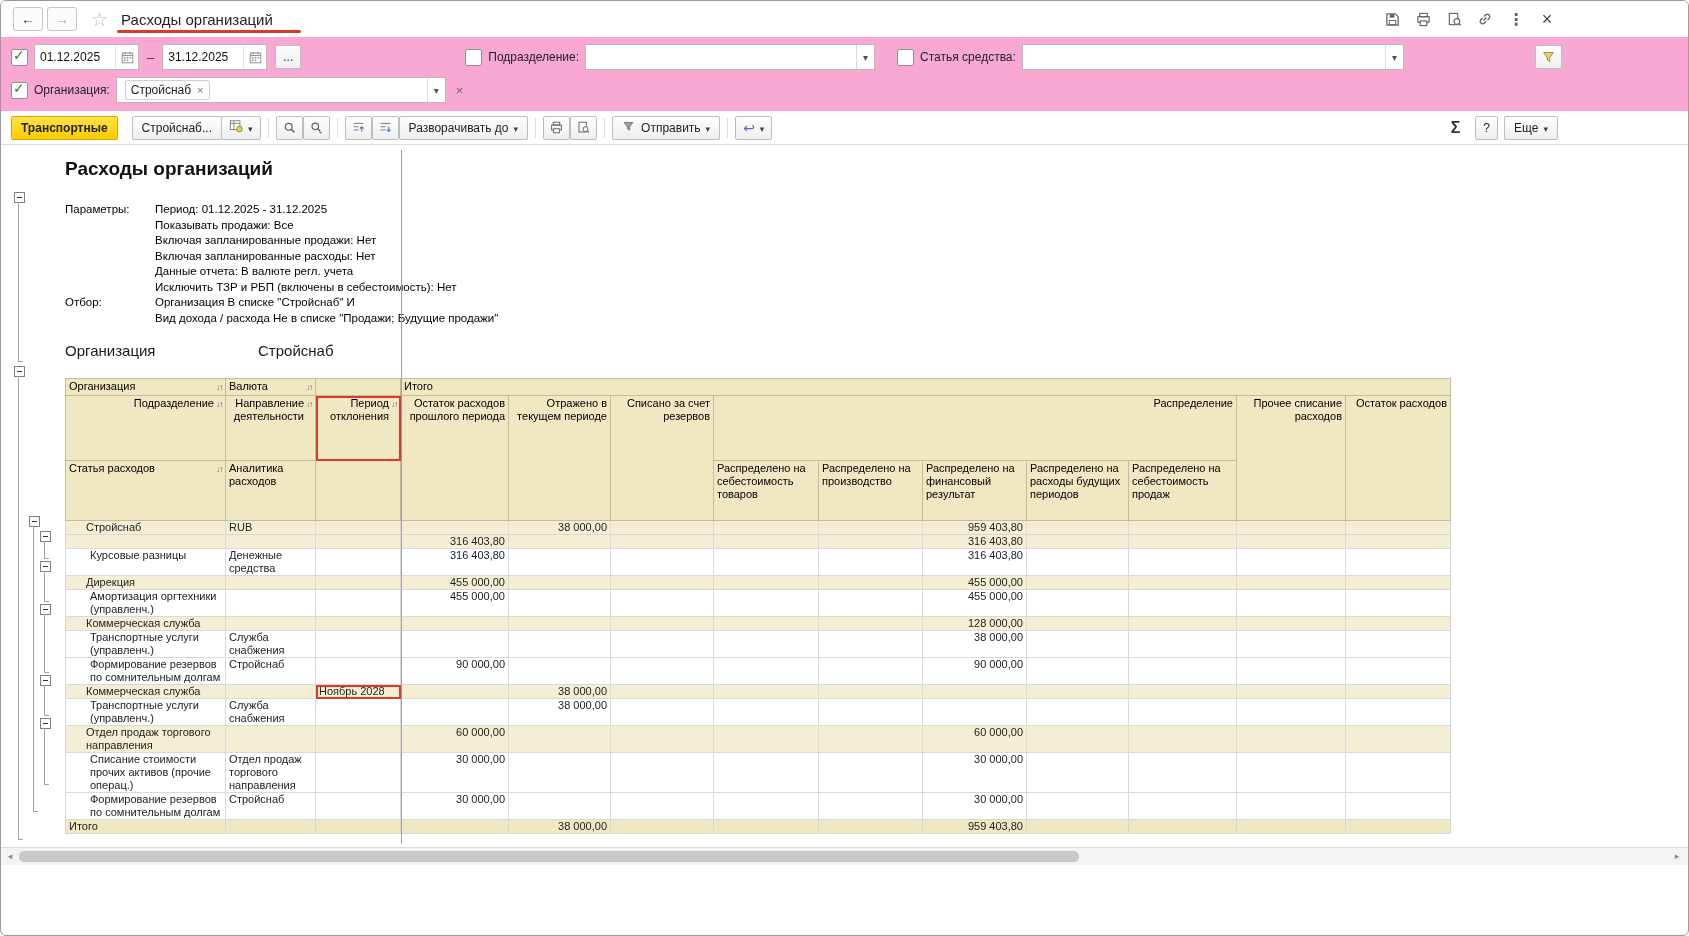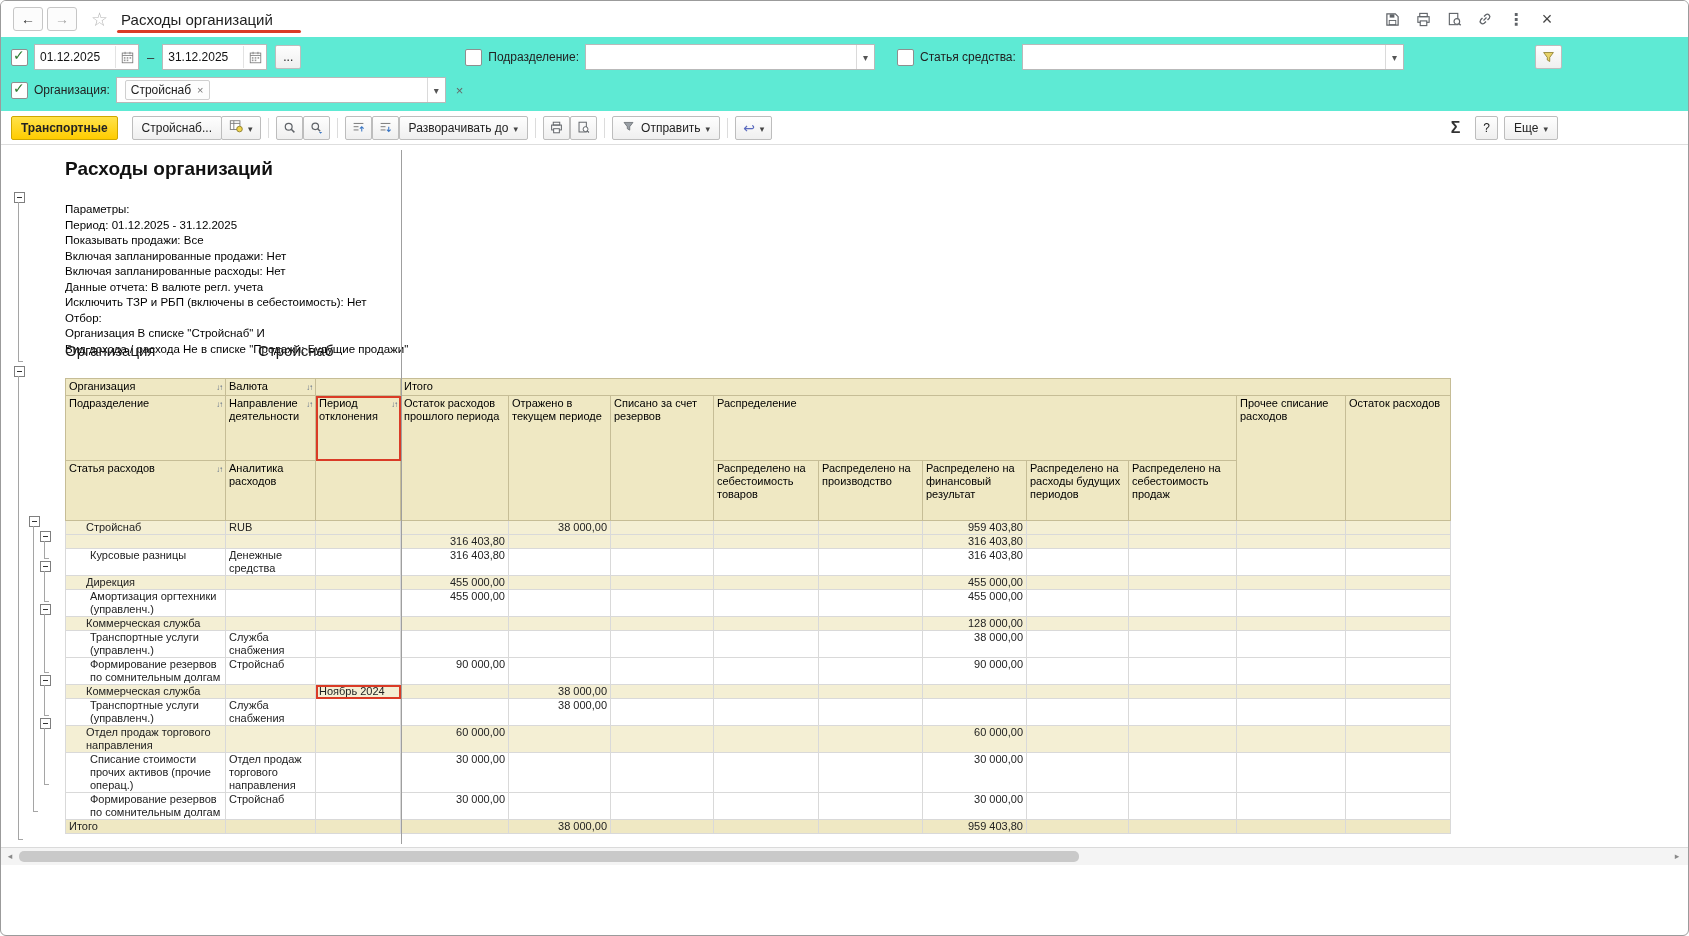--- a/index.html
+++ b/index.html
@@ -13,21 +13,21 @@
   .navbtn:first-child{margin-left:12px;}
   .star{font-size:19px;color:#b5b5b5;margin-left:14px;cursor:pointer;}
   .wtitle{font-size:15px;color:#1f1f1f;margin-left:13px;}
   .title-underline{position:absolute;left:116px;top:29px;width:184px;height:3px;background:#da3b26;border-radius:2px;}
   .tb-icons{margin-left:auto;margin-right:132px;display:flex;align-items:center;gap:13px;}
   .tbico{display:flex;align-items:center;justify-content:center;width:18px;height:18px;cursor:pointer;color:#5f6368;}
   .tbico.kebab{font-size:16px;font-weight:bold;}
   .tbico.closex{font-size:18px;color:#444;}
 
   
-  .filter-panel{position:absolute;left:0;top:36px;right:0;height:74px;background:#5eead4;border-bottom:1px solid #e2d8a9;}
+  .filter-panel{position:absolute;left:0;top:36px;right:0;height:74px;background:#f9a8d4;border-bottom:1px solid #e2d8a9;}
   .frow{position:absolute;left:10px;right:0;height:26px;display:flex;align-items:center;}
   .frow1{top:7px;}
   .frow2{top:40px;}
   .cb{width:15px;height:15px;background:#fff;border:1px solid #8f8f8f;border-radius:2px;position:relative;flex:none;cursor:pointer;}
   .cb.checked::after{content:"✓";position:absolute;left:1px;top:-3px;font-size:14px;font-weight:bold;color:#2f7d31;}
   .flabel{font-size:12px;color:#222;margin:0 6px;white-space:nowrap;}
   .datefield{display:flex;align-items:center;height:24px;background:#fff;border:1px solid #b9b9b9;margin-left:6px;}
   .datefield input{border:0;outline:0;width:70px;font-size:12px;padding:0 5px;font-family:inherit;color:#111;background:transparent;}
   .calbtn{width:22px;height:22px;display:flex;align-items:center;justify-content:center;border-left:1px solid #e3e3e3;cursor:pointer;}
   .dash{font-size:13px;margin:0 2px 0 8px;color:#333;}
@@ -55,31 +55,31 @@
   .tright{margin-left:auto;margin-right:130px;display:flex;align-items:center;}
   .sigma{font-size:16px;font-weight:bold;color:#333;margin-right:9px;}
   .searchbox{width:372px;height:22px;border:1px solid #c3c3c3;border-radius:2px;font-size:12px;padding:0 6px;font-family:inherit;color:#333;}
   .searchbox::placeholder{color:#a9a9a9;}
   .undo{color:#5b6bbf;font-size:14px;}
 
   
   .report{position:absolute;left:0;top:144px;right:0;height:702px;background:#fff;overflow:hidden;}
   .rtitle{position:absolute;left:64px;top:13px;font-size:19px;font-weight:bold;color:#111;}
   .params{position:absolute;left:64px;top:57px;font-size:11.5px;line-height:15.5px;color:#000;}
-  .prow{display:flex;flex-direction:column;}
+  .prow{display:flex;}
   .plabel{width:90px;flex:none;}
   .groupline{position:absolute;left:64px;top:197px;font-size:15px;color:#1a1a1a;display:flex;}
   .gf{width:193px;flex:none;}
 
   
   .rtable{position:absolute;left:64px;top:233px;border-collapse:collapse;table-layout:fixed;font-size:11px;}
   .rtable th{background:#efe8c3;border:1px solid #c6bd96;font-weight:normal;text-align:left;vertical-align:top;padding:1px 3px;line-height:13px;color:#000;overflow:hidden;cursor:pointer;}
   .rtable td{border:1px solid #d9d9d9;padding:0 3px;vertical-align:top;line-height:13px;overflow:hidden;cursor:default;}
   .hr1 th{height:14px;}
-  .hr2 th{height:62px;}
+  .hr2 th{height:62px;text-align:right;}
   .hr3 th{height:57px;}
   .hwrap{display:flex;align-items:flex-start;justify-content:space-between;gap:2px;}
   .hwrap > span:first-child{flex:1;min-width:0;overflow-wrap:break-word;}
   .sort{flex:none;}
   .sort::after{content:"↓↑";font-size:8px;letter-spacing:-1px;color:#5a6b86;}
   tr.group1 td, tr.group2 td{background:#f4efd4;}
   tr.leaf td{background:#fff;}
   tr.total td{background:#efe8c3;border-top:1px solid #b9b18a;}
   tr.group1 td.name, tr.group2 td.name{padding-left:20px;}
   tr.leaf td.name{padding-left:24px;}
@@ -558,21 +558,21 @@
             <td class="num"></td>
             <td class="num">90 000,00</td>
             <td class="num"></td>
             <td class="num"></td>
             <td class="num"></td>
             <td class="num"></td>
           </tr>
           <tr class="group2 h14">
             <td class="name">Коммерческая служба</td>
             <td></td>
-            <td class="hl-red">Ноябрь 2024</td>
+            <td class="hl-red">Ноябрь 2028</td>
             <td class="num"></td>
             <td class="num">38 000,00</td>
             <td class="num"></td>
             <td class="num"></td>
             <td class="num"></td>
             <td class="num"></td>
             <td class="num"></td>
             <td class="num"></td>
             <td class="num"></td>
             <td class="num"></td>

